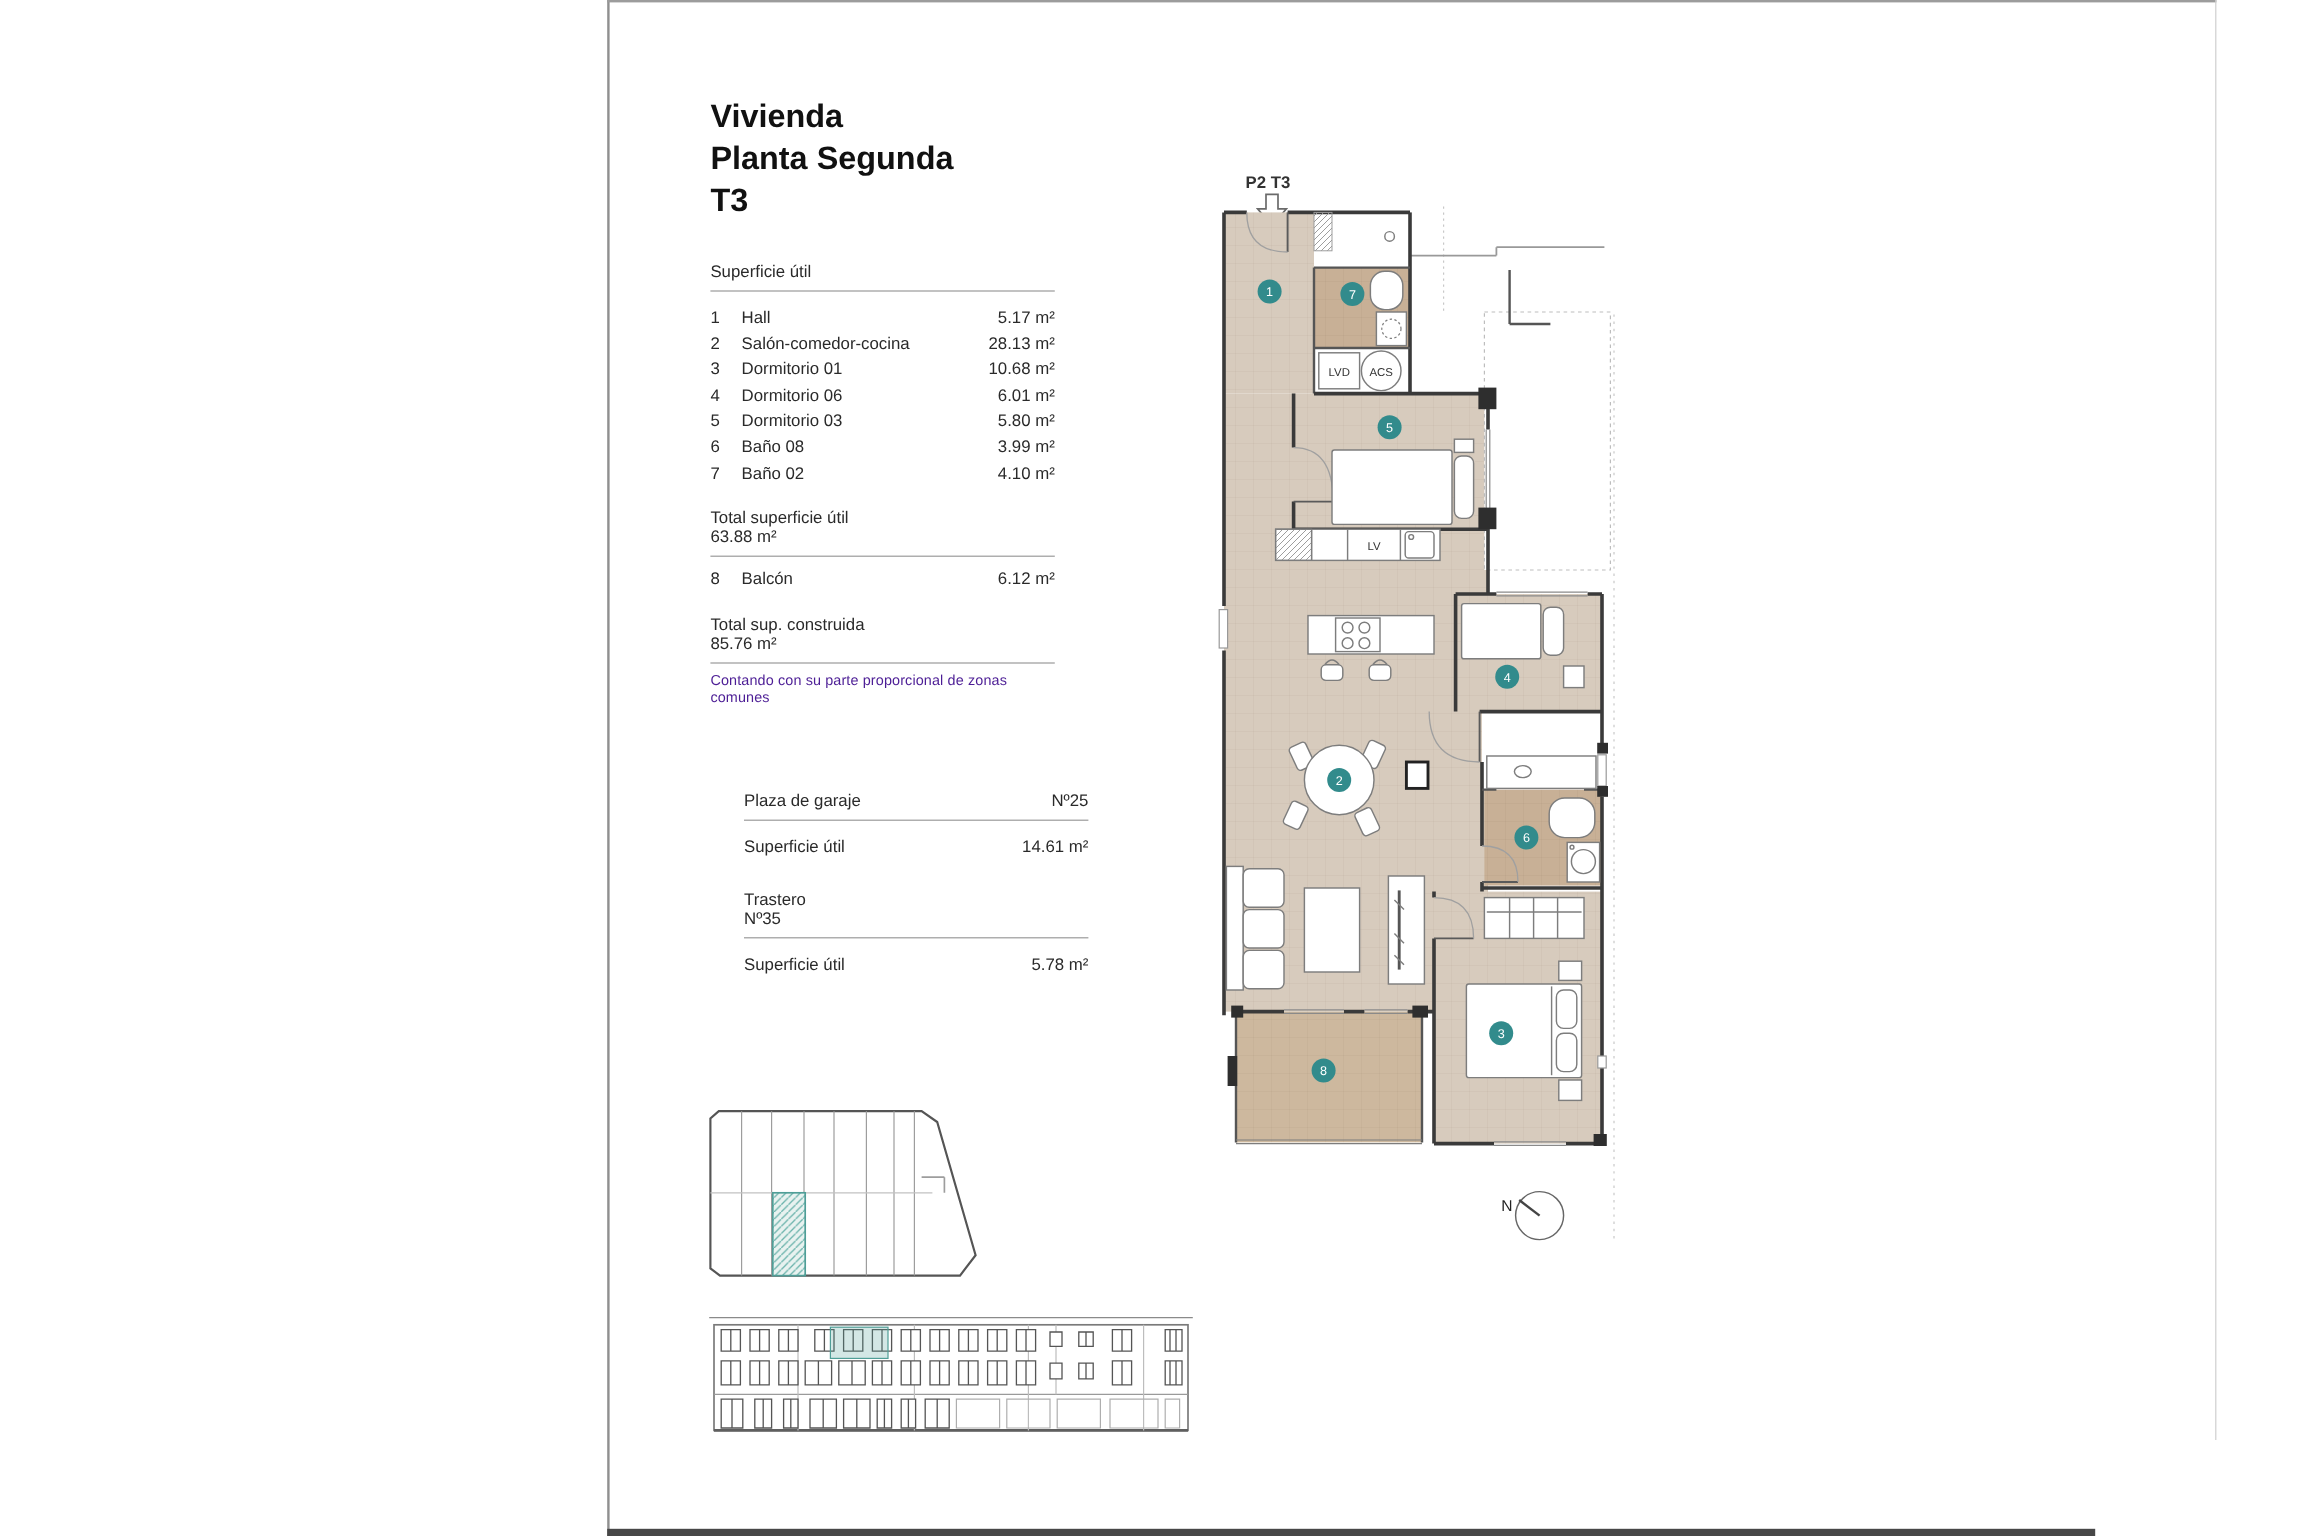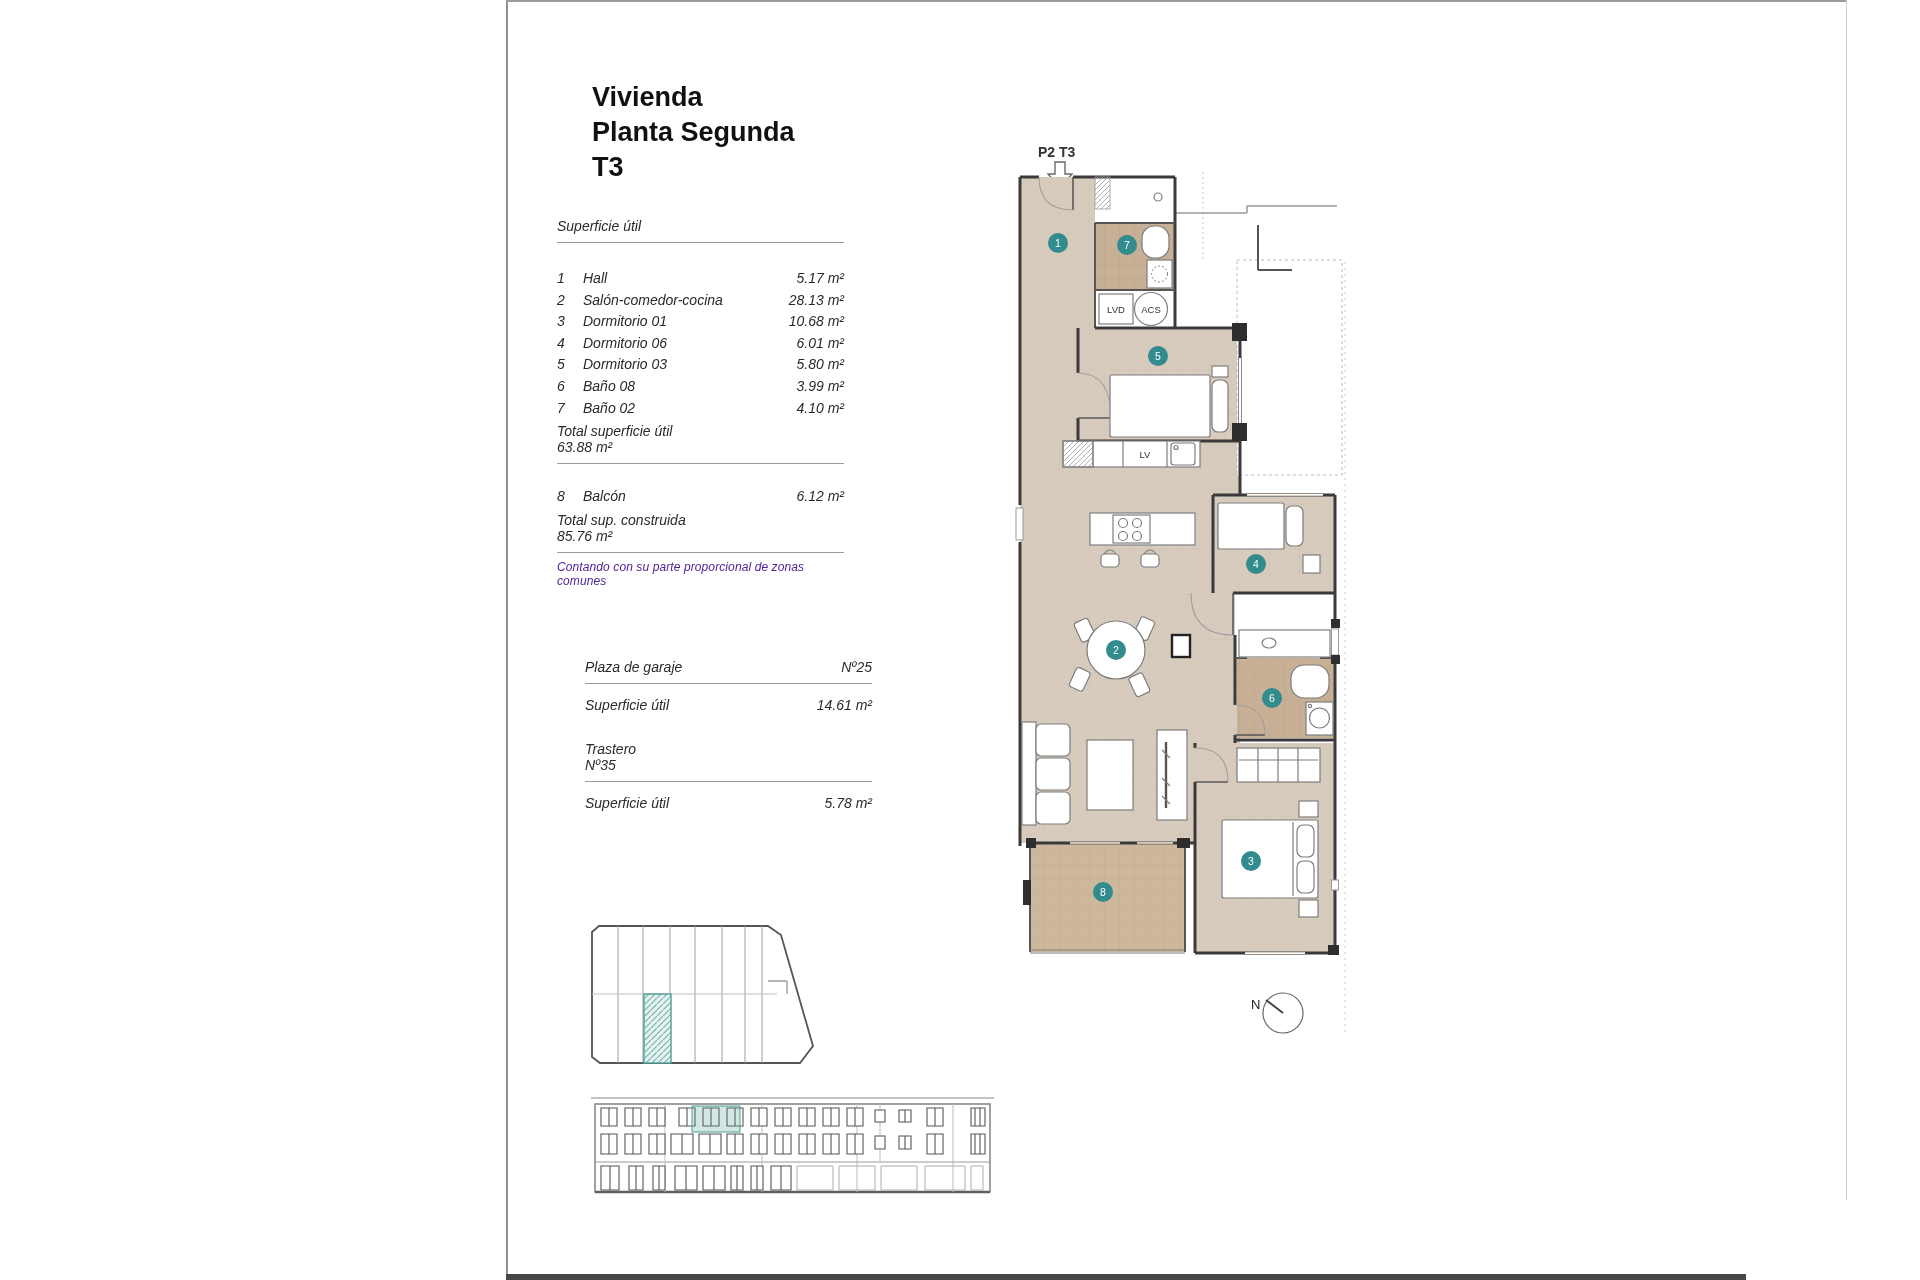--- a/index.html
+++ b/index.html
@@ -12,26 +12,26 @@
   
   .sheet-left{left:506px;top:0;width:2px;height:1280px;background:#8f8f8f;}
   .sheet-top{left:506px;top:0;width:1341px;height:2px;background:#9c9c9c;}
   .sheet-right{left:1846px;top:0;width:1px;height:1200px;background:#cfcfcf;}
   .sheet-bottom{left:506px;top:1274px;width:1240px;height:6px;background:#474747;}
 
   
   .title{left:592px;top:80px;font-size:27px;font-weight:700;line-height:35px;color:#111;}
 
   
-  .panel{left:557px;width:287px;font-size:14px;color:#2a2a2a;font-style:italic;}
+  .panel{left:592px;width:287px;font-size:14px;color:#2a2a2a;}
   .tbl-head{padding-bottom:8px;border-bottom:1px solid #9b9b9b;margin-bottom:13px;}
   .row{display:flex;align-items:baseline;height:21.6px;}
   .row .num{width:26px;flex:none;}
   .row .lab{flex:1;}
-  .row .val{flex:none;text-align:center;white-space:nowrap;margin-top:14px;}
+  .row .val{flex:none;text-align:center;white-space:nowrap;}
   .rule-row{display:flex;align-items:baseline;padding-bottom:8px;border-bottom:1px solid #9b9b9b;}
   .rule-row .lab, .plain-row .lab{flex:1;}
   .plain-row{display:flex;align-items:baseline;}
   .note{font-size:12px;color:#4c1d95;margin-top:7px;letter-spacing:0.1px;}
   .mt16{margin-top:16px;flex-direction:column;} .mt10{margin-top:10px;} .mt13{margin-top:13px;} .mt28{margin-top:28px;flex-direction:column;}
 
   svg text{font-family:"Liberation Sans", sans-serif;}
   .wall{stroke:#3a3a3a;stroke-width:3;fill:none;stroke-linecap:butt;}
   .wall2{stroke:#555;stroke-width:2;fill:none;}
   .thinw{stroke:#999;stroke-width:1.5;fill:none;}

